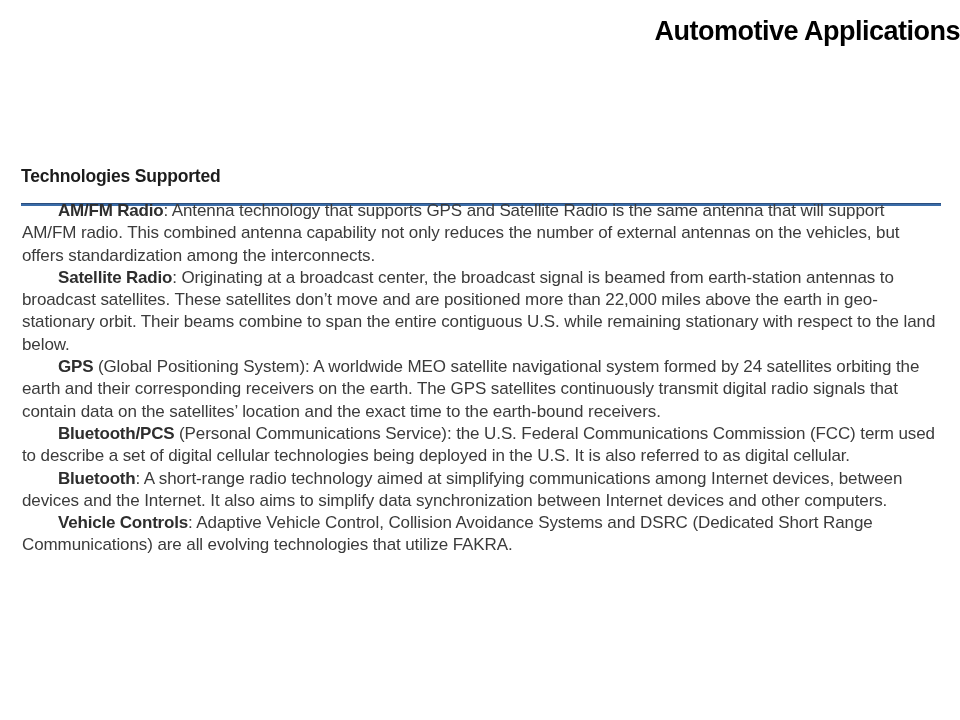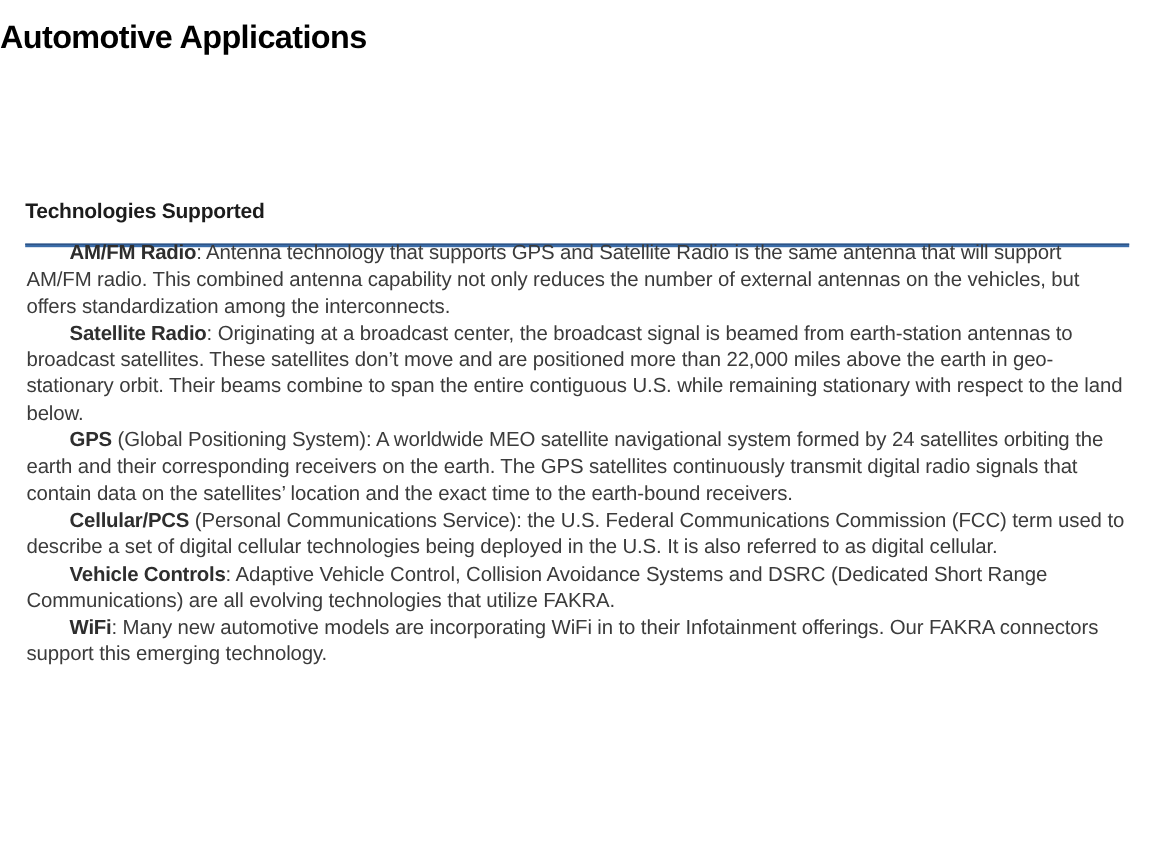--- a/index.html
+++ b/index.html
@@ -10,21 +10,21 @@
     height: 720px;
     background: #ffffff;
     font-family: "Liberation Sans", sans-serif;
     overflow: hidden;
   }
   .slide-title {
     position: absolute;
     top: 16px;
     left: 0;
     width: 100%;
-    text-align: left;
+    text-align: right;
     font-size: 27px;
     font-weight: bold;
     color: #000000;
     letter-spacing: -0.5px;
   }
   .section {
     position: absolute;
     top: 166px;
     left: 21px;
     right: 19px;
@@ -70,18 +70,18 @@
 
   <div class="section">
     <div class="section-heading">Technologies Supported</div>
     <div class="section-rule" style="background: rgb(58, 108, 168);"></div>
   </div>
 
   <div class="body-text">
     <p class="para"><b>AM/FM Radio</b><span>: Antenna technology that supports GPS and Satellite Radio is the same antenna that will support AM/FM radio. This combined antenna capability not only reduces the number of external antennas on the vehicles, but offers standardization among the interconnects.</span></p>
     <p class="para"><b>Satellite Radio</b><span>: Originating at a broadcast center, the broadcast signal is beamed from earth-station antennas to broadcast satellites. These satellites don’t move and are positioned more than 22,000 miles above the earth in geo-stationary orbit. Their beams combine to span the entire contiguous U.S. while remaining stationary with respect to the land below.</span></p>
     <p class="para"><b>GPS</b><span> (Global Positioning System): A worldwide MEO satellite navigational system formed by 24 satellites orbiting the earth and their corresponding receivers on the earth. The GPS satellites continuously transmit digital radio signals that contain data on the satellites’ location and the exact time to the earth-bound receivers.</span></p>
-    <p class="para"><b>Cellular/PCS</b><span> (Personal Communications Service): the U.S. Federal Communications Commission (FCC) term used to describe a set of digital cellular technologies being deployed in the U.S. It is also referred to as digital cellular.</span></p>
+    <p class="para"><b>Bluetooth/PCS</b><span> (Personal Communications Service): the U.S. Federal Communications Commission (FCC) term used to describe a set of digital cellular technologies being deployed in the U.S. It is also referred to as digital cellular.</span></p>
+    <p class="para"><b>Bluetooth</b><span>: A short-range radio technology aimed at simplifying communications among Internet devices, between devices and the Internet. It also aims to simplify data synchronization between Internet devices and other computers.</span></p>
     <p class="para"><b>Vehicle Controls</b><span>: Adaptive Vehicle Control, Collision Avoidance Systems and DSRC (Dedicated Short Range Communications) are all evolving technologies that utilize FAKRA.</span></p>
-    <p class="para"><b>WiFi</b><span>: Many new automotive models are incorporating WiFi in to their Infotainment offerings. Our FAKRA connectors support this emerging technology.</span></p>
   </div>
 
 </div>
 
 </body></html>

